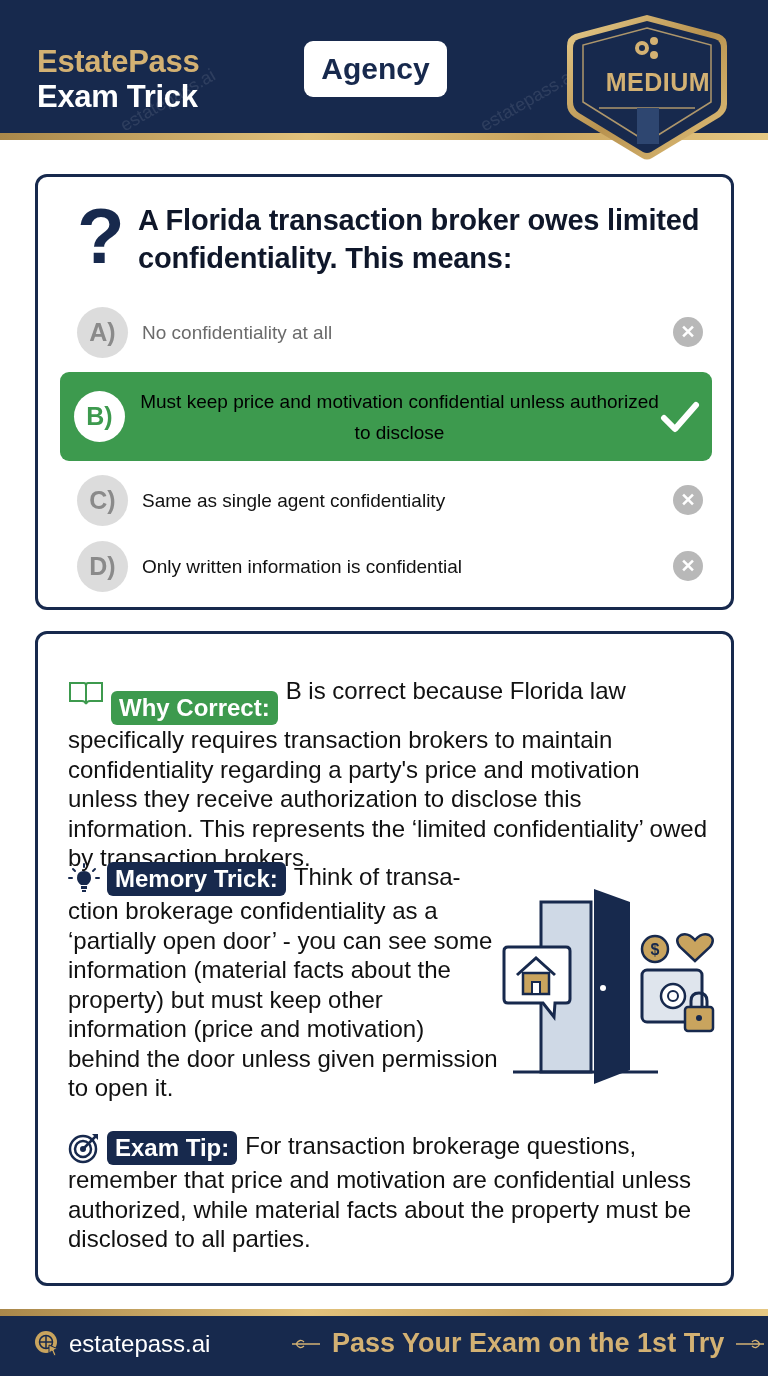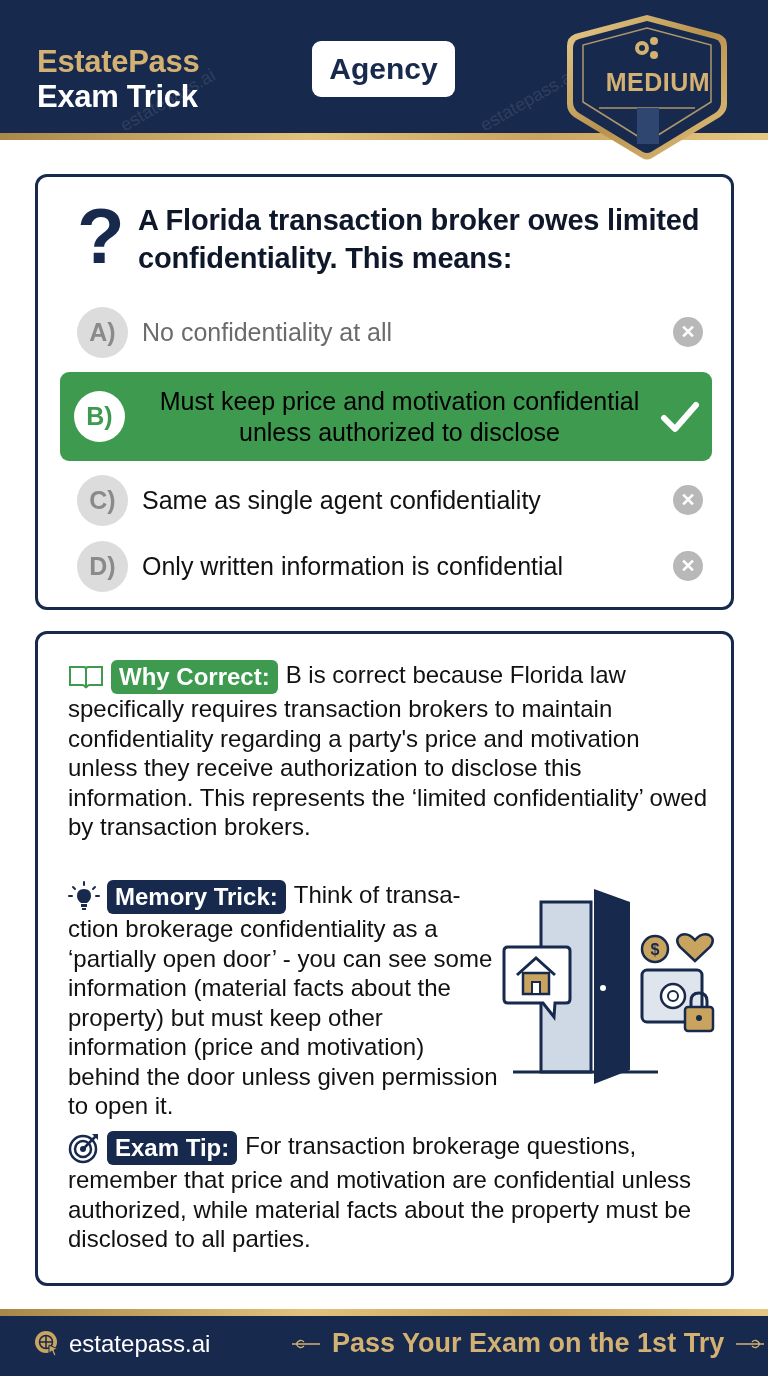--- a/index.html
+++ b/index.html
@@ -7,56 +7,56 @@
   body { font-family: "Liberation Sans", sans-serif; position: relative; color: #111; }
 
   
   .header { position: absolute; left: 0; top: 0; width: 768px; height: 133px; background: #17294d; }
   .gold-line { position: absolute; left: 0; width: 768px; height: 7px;
     background: linear-gradient(90deg, #a9874a 0%, #e2c27c 40%, #c9a45e 70%, #e6c883 100%); }
   .gold-top { top: 133px; }
   .brand { position: absolute; left: 37px; top: 44px; font-weight: 700; font-size: 31px; line-height: 35px; letter-spacing: -0.3px; }
   .brand .l1 { color: #d3b173; display: block; }
   .brand .l2 { color: #ffffff; display: block; }
-  .category { position: absolute; left: 312px; top: 41px; width: 143px; height: 56px; background: #fff; border-radius: 9px;
+  .category { position: absolute; left: 304px; top: 41px; width: 143px; height: 56px; background: #fff; border-radius: 9px;
     display: flex; align-items: center; justify-content: center; font-weight: 700; font-size: 30px; color: #17294d; }
   .badge { position: absolute; left: 561px; top: 12px; width: 172px; height: 150px; }
   .badge svg { width: 100%; height: 100%; display: block; }
   .badge-label { position: absolute; left: 11px; top: 56px; width: 172px; text-align: center; font-weight: 700; font-size: 25px; color: #d3b173; letter-spacing: 0.5px; }
   .watermark { position: absolute; color: rgba(255,255,255,0.1); font-size: 18px; transform: rotate(-30deg); pointer-events: none; }
 
   
   .card { position: absolute; left: 35px; width: 699px; border: 3px solid #17294d; border-radius: 12px; background: #fff; }
   .q-card { top: 174px; height: 436px; }
   .qmark { position: absolute; left: 39px; top: 14px; font-weight: 700; font-size: 78px; color: #17294d; line-height: 90px; }
   .question { position: absolute; left: 100px; top: 24px; width: 570px; font-weight: 700; font-size: 29px; line-height: 38px; color: #0f172a; letter-spacing: -0.2px; }
 
   .option { position: absolute; left: 22px; width: 652px; display: flex; align-items: center; }
   .opt-letter { width: 51px; height: 51px; border-radius: 50%; background: #dcdcdc; color: #8a8a8a; font-weight: 700; font-size: 25px;
     display: flex; align-items: center; justify-content: center; flex-shrink: 0; margin-left: 17px; }
-  .opt-text { margin-left: 14px; font-size: 25px; line-height: 31px; color: #111; flex: 1; }
+  .opt-text { margin-left: 14px; font-size: 19px; line-height: 31px; color: #111; flex: 1; }
   .opt-x { width: 30px; height: 30px; border-radius: 50%; background: #b8b8b8; color: #fff; font-size: 18px; font-weight: 700;
     display: flex; align-items: center; justify-content: center; margin-right: 9px; flex-shrink: 0; }
   .opt-a { top: 128px; height: 54px; }
   .opt-a .opt-text { color: #6b6b6b; }
   .opt-b { top: 195px; height: 89px; background: #3d9a4e; border-radius: 9px; }
   .opt-b .opt-letter { background: #fff; color: #3d9a4e; margin-left: 14px; }
   .opt-b .opt-text { color: #000000; text-align: center; }
   .opt-check { margin-right: 12px; width: 40px; height: 36px; }
   .opt-c { top: 296px; height: 54px; }
   .opt-d { top: 362px; height: 54px; }
 
   .e-card { top: 631px; height: 655px; }
   .sec { position: absolute; left: 30px; font-size: 24px; line-height: 29.5px; color: #111; }
   .sec .icon { display: inline-block; vertical-align: middle; margin-right: 7px; }
   .pill { display: inline-block; padding: 0 8px; border-radius: 6px; font-weight: 700; color: #fff; font-size: 24px; line-height: 34px; margin-right: 8px; vertical-align: middle; }
-  .pill-green { background: #3d9a4e; }
+  .pill-green { background: #3d9a4e; margin-top: 31px; }
   .pill-navy { background: #17294d; }
   .why { top: 26px; width: 640px; }
-  .memory { top: 246px; width: 430px; }
+  .memory { top: 228px; width: 430px; }
   .tip { top: 497px; width: 680px; }
   .illustration { position: absolute; left: 455px; top: 243px; width: 240px; height: 220px; }
 
   
   .gold-bottom { top: 1309px; }
   .footer { position: absolute; left: 0; top: 1316px; width: 768px; height: 60px; background: #17294d; }
   .site { position: absolute; left: 34px; top: 14px; display: flex; align-items: center; gap: 9px; color: #fff; font-size: 24px; }
   .tagline { position: absolute; left: 290px; top: 12px; display: flex; align-items: center; gap: 10px; color: #d3b173; font-weight: 700; font-size: 27px; text-align: right; }
 </style>
 </head>

